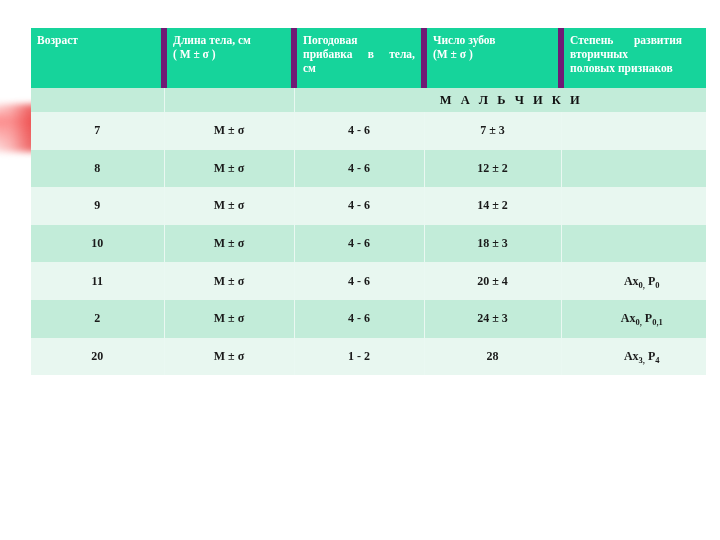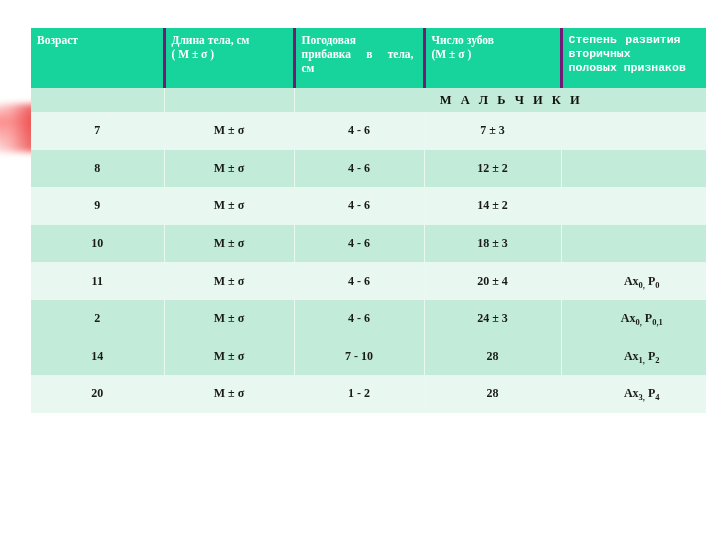--- a/index.html
+++ b/index.html
@@ -59,25 +59,25 @@
   
   thead th {
     background: #16d49b;
     color: #ffffff;
     font-weight: bold;
     font-size: 11.5px;
     line-height: 14px;
     text-align: left;
     vertical-align: top;
     padding: 5px 6px 8px 6px;
-    border-right: 3px solid #701a75;
+    border-right: 6px solid #701a75;
     height: 60px;
     box-sizing: border-box;
   }
-  thead th:last-child { border-right: none; font-family: Liberation Mono, monospace; }
+  thead th:last-child { border-right: none; }
   thead th .j1 {
     display: block;
     text-align: justify;
     text-align-last: justify;
     width: 112px;
   }
 
   
   tr.section-row td {
     background: #c2ecd9;
@@ -206,27 +206,20 @@
             <td>20 ± 4</td>
             <td>Ах<sub>0,</sub> Р<sub>0</sub></td>
           </tr>
           <tr class="band-dark">
             <td>2</td>
             <td>М  ± σ</td>
             <td>4 - 6</td>
             <td>24 ± 3</td>
             <td>Ах<sub>0,</sub> Р<sub>0,1</sub></td>
           </tr>
-          <tr class="band-dark">
-            <td>14</td>
-            <td>М  ± σ</td>
-            <td>7 - 10</td>
-            <td>28</td>
-            <td>Ах<sub>1,</sub> Р<sub>2</sub></td>
-          </tr>
           <tr class="band-light">
             <td>20</td>
             <td>М  ± σ</td>
             <td>1 - 2</td>
             <td>28</td>
             <td>Ах<sub>3,</sub> Р<sub>4</sub></td>
           </tr>
         </tbody>
     </table>
   </div>

